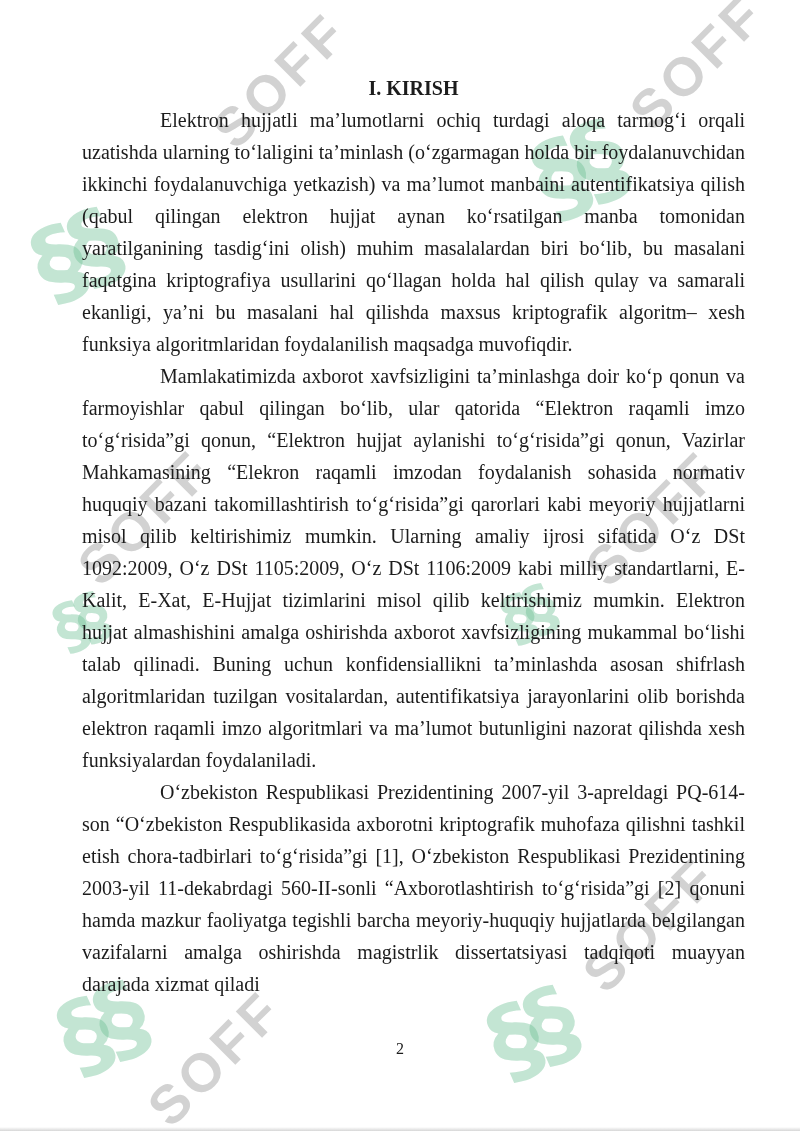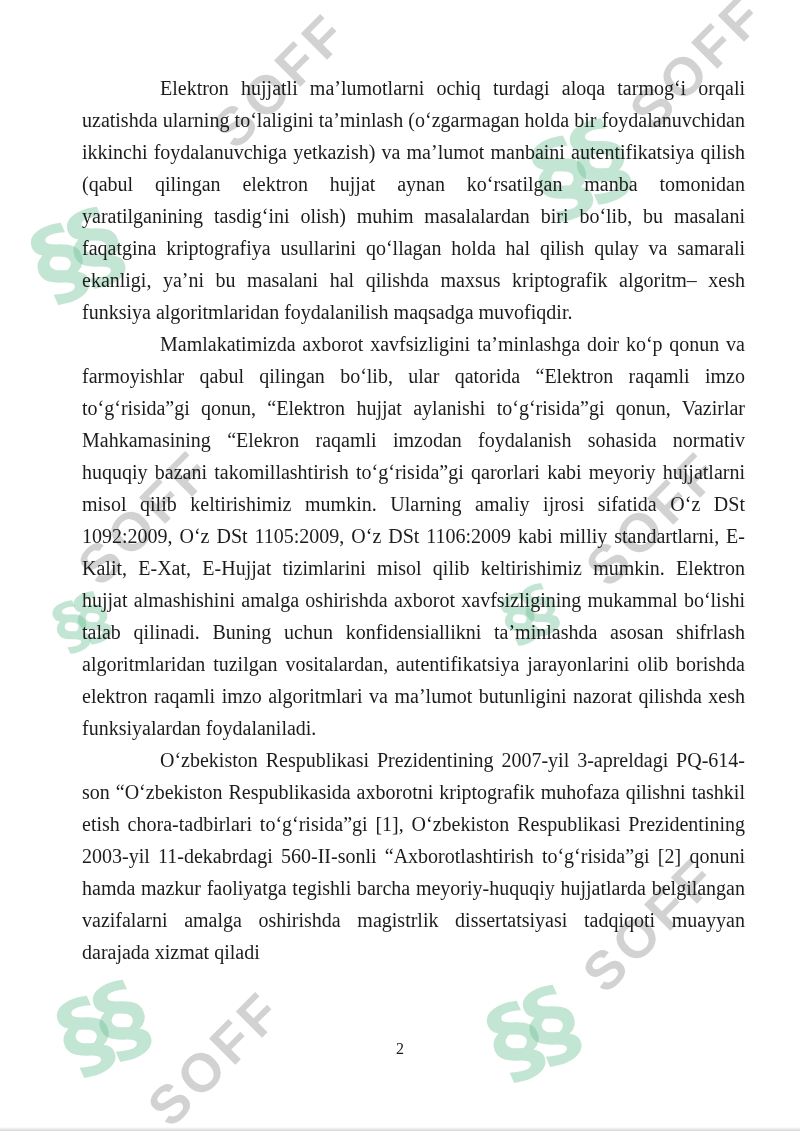--- a/index.html
+++ b/index.html
@@ -106,20 +106,21 @@
 
     <div class="wm-logo" style="left:34px;  top:208px; font-size:95px;">§§</div>
     <div class="wm-logo" style="left:535px; top:120px; font-size:100px;">§§</div>
     <div class="wm-logo" style="left:55px;  top:592px; font-size:62px;">§§</div>
     <div class="wm-logo" style="left:503px; top:584px; font-size:62px;">§§</div>
     <div class="wm-logo" style="left:60px;  top:981px; font-size:95px;">§§</div>
     <div class="wm-logo" style="left:490px; top:986px; font-size:95px;">§§</div>
   </div>
 
   <div class="content">
+    <h1 class="doc-title">I. KIRISH</h1>
     <p class="para">Elektron hujjatli ma’lumotlarni ochiq turdagi aloqa tarmog‘i  orqali uzatishda ularning to‘laligini ta’minlash (o‘zgarmagan holda bir foydalanuvchidan ikkinchi foydalanuvchiga yetkazish) va ma’lumot manbaini autentifikatsiya qilish (qabul qilingan elektron hujjat aynan ko‘rsatilgan manba tomonidan yaratilganining tasdig‘ini olish)  muhim masalalardan biri bo‘lib, bu masalani faqatgina kriptografiya usullarini qo‘llagan holda hal qilish qulay va samarali ekanligi, ya’ni  bu masalani hal qilishda maxsus kriptografik algoritm– xesh funksiya algoritmlaridan foydalanilish maqsadga muvofiqdir.</p>
     <p class="para">Mamlakatimizda axborot xavfsizligini ta’minlashga doir ko‘p qonun va farmoyishlar qabul qilingan bo‘lib, ular qatorida “Elektron raqamli imzo to‘g‘risida”gi qonun, “Elektron hujjat aylanishi to‘g‘risida”gi qonun, Vazirlar Mahkamasining “Elekron raqamli imzodan foydalanish sohasida normativ huquqiy bazani takomillashtirish to‘g‘risida”gi qarorlari kabi meyoriy hujjatlarni misol qilib keltirishimiz mumkin. Ularning amaliy ijrosi sifatida O‘z DSt 1092:2009, O‘z DSt 1105:2009, O‘z DSt 1106:2009 kabi milliy standartlarni, E-Kalit, E-Xat, E-Hujjat tizimlarini misol qilib keltirishimiz mumkin. Elektron hujjat almashishini amalga oshirishda axborot xavfsizligining mukammal bo‘lishi talab qilinadi. Buning uchun konfidensiallikni ta’minlashda asosan shifrlash algoritmlaridan tuzilgan vositalardan, autentifikatsiya jarayonlarini olib borishda elektron raqamli imzo algoritmlari va ma’lumot butunligini nazorat qilishda xesh funksiyalardan foydalaniladi.</p>
     <p class="para">O‘zbekiston Respublikasi Prezidentining 2007-yil 3-apreldagi PQ-614-son “O‘zbekiston Respublikasida axborotni kriptografik muhofaza qilishni tashkil etish chora-tadbirlari to‘g‘risida”gi [1], O‘zbekiston Respublikasi Prezidentining 2003-yil 11-dekabrdagi 560-II-sonli “Axborotlashtirish to‘g‘risida”gi [2] qonuni hamda mazkur faoliyatga tegishli barcha meyoriy-huquqiy hujjatlarda belgilangan vazifalarni amalga oshirishda magistrlik dissertatsiyasi tadqiqoti muayyan darajada xizmat qiladi</p>
   </div>
 
   <div class="page-number">2</div>
 
   <div class="page-bottom-edge"></div>
 
 </div>

